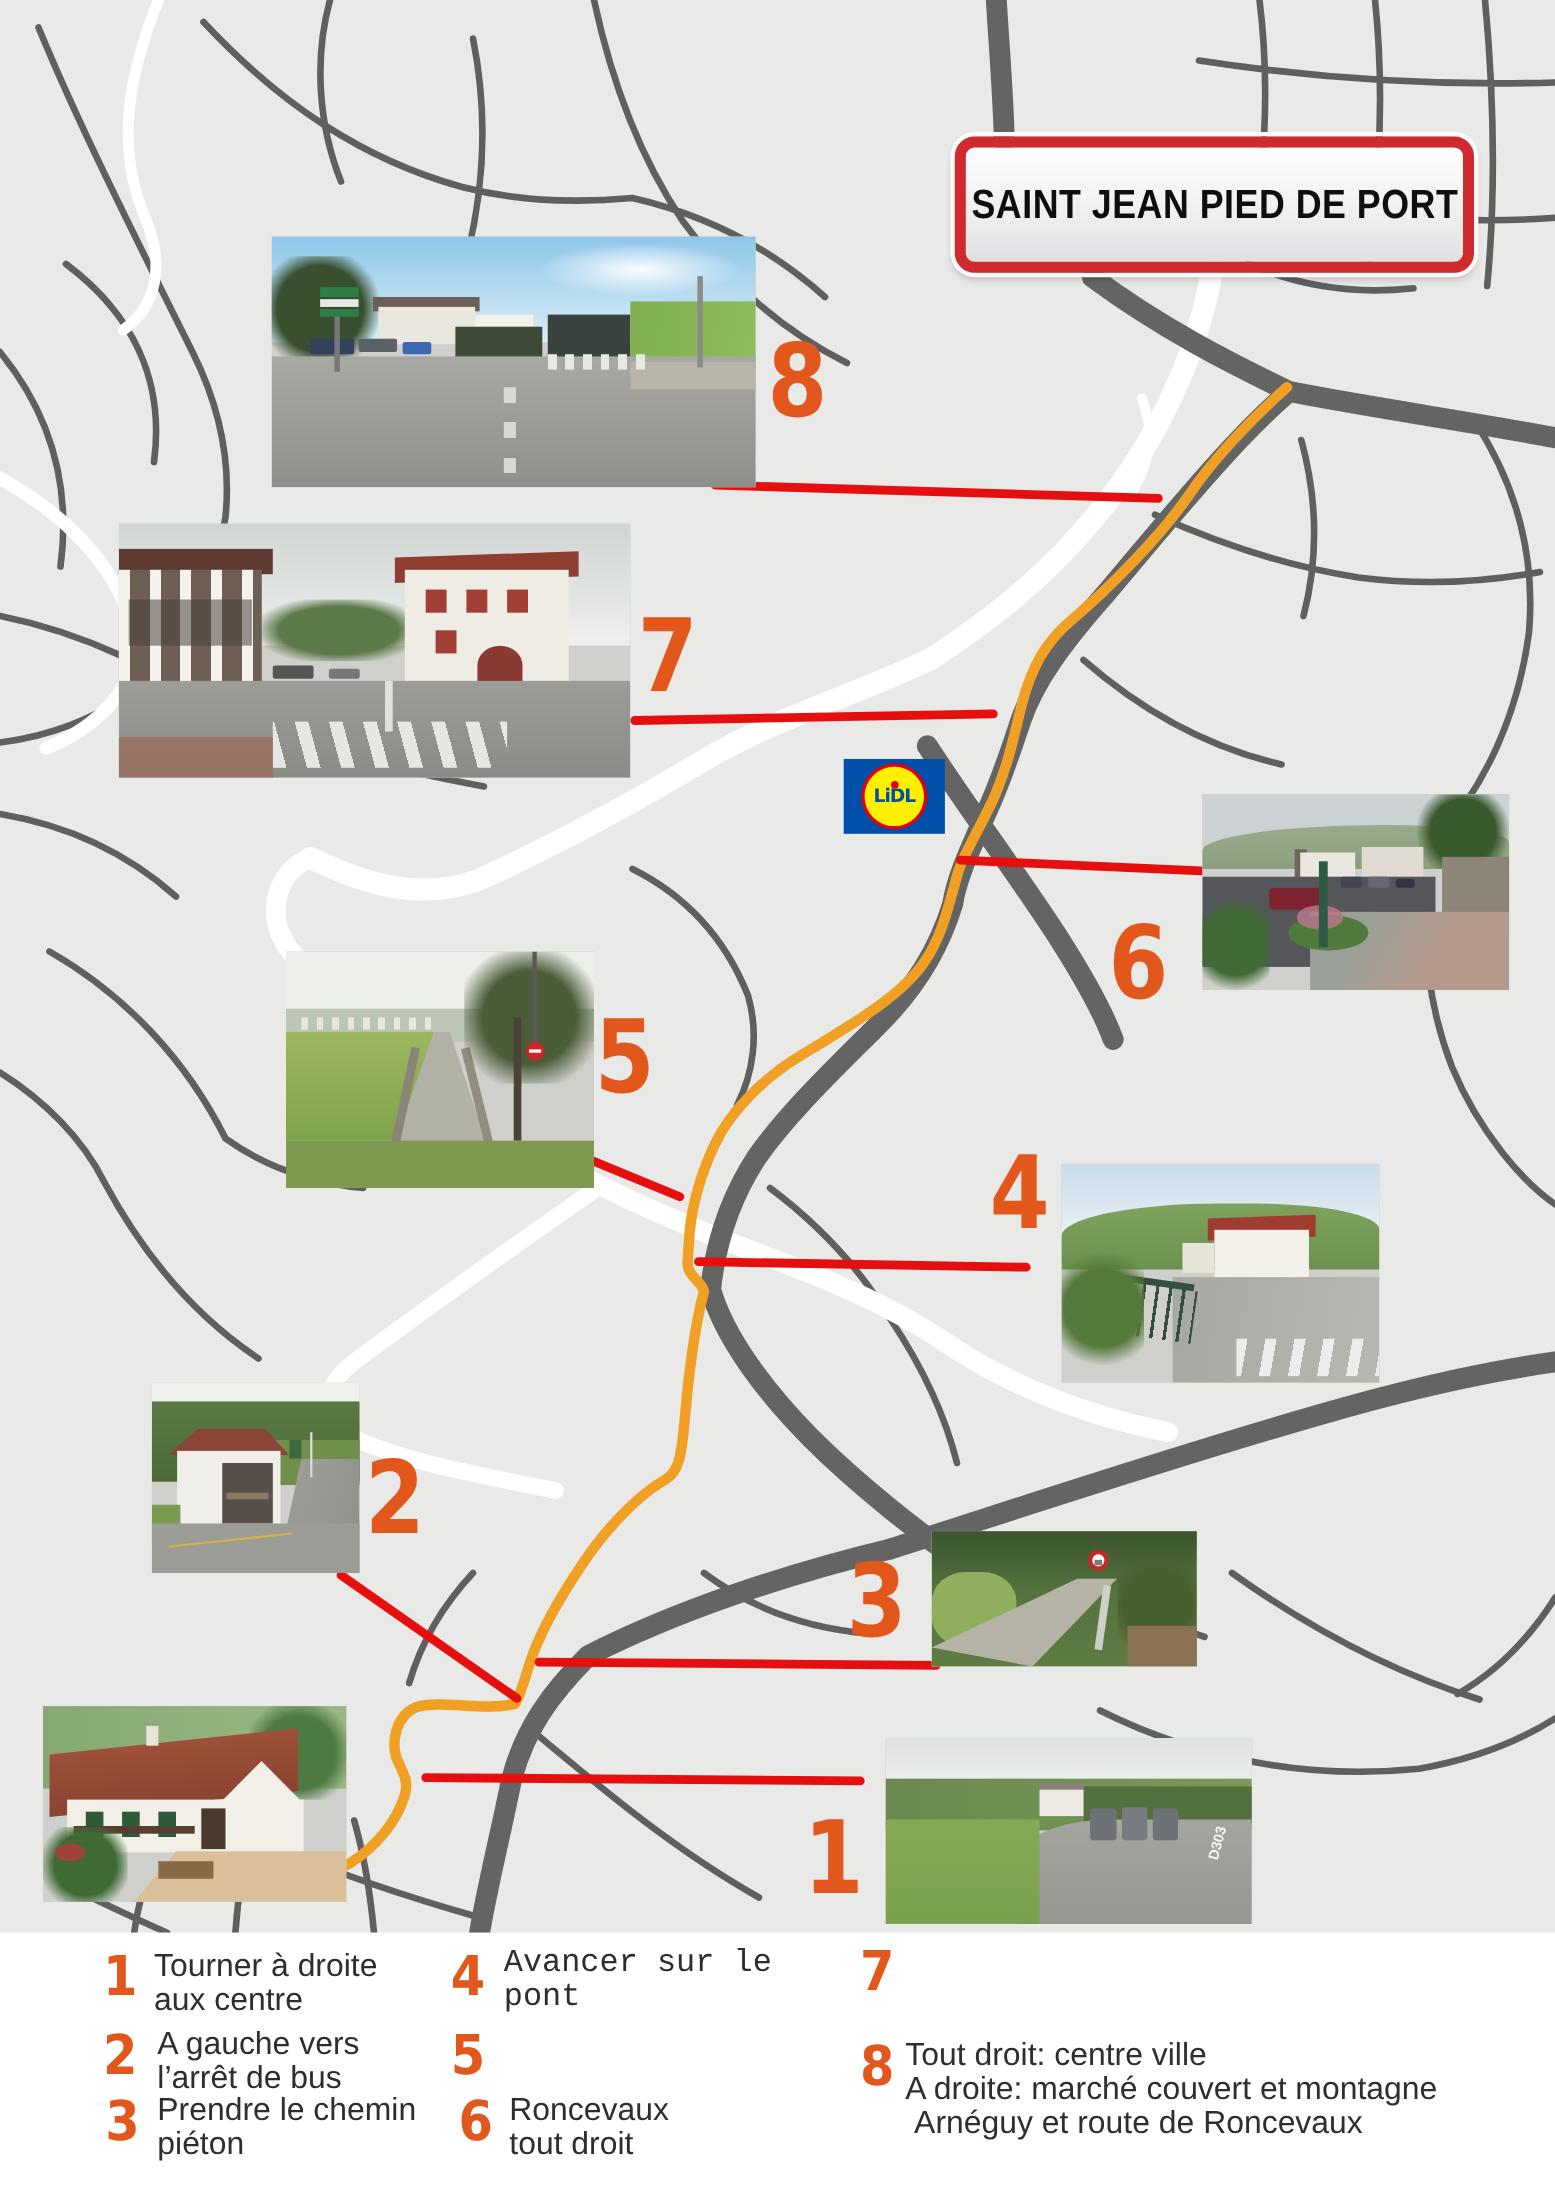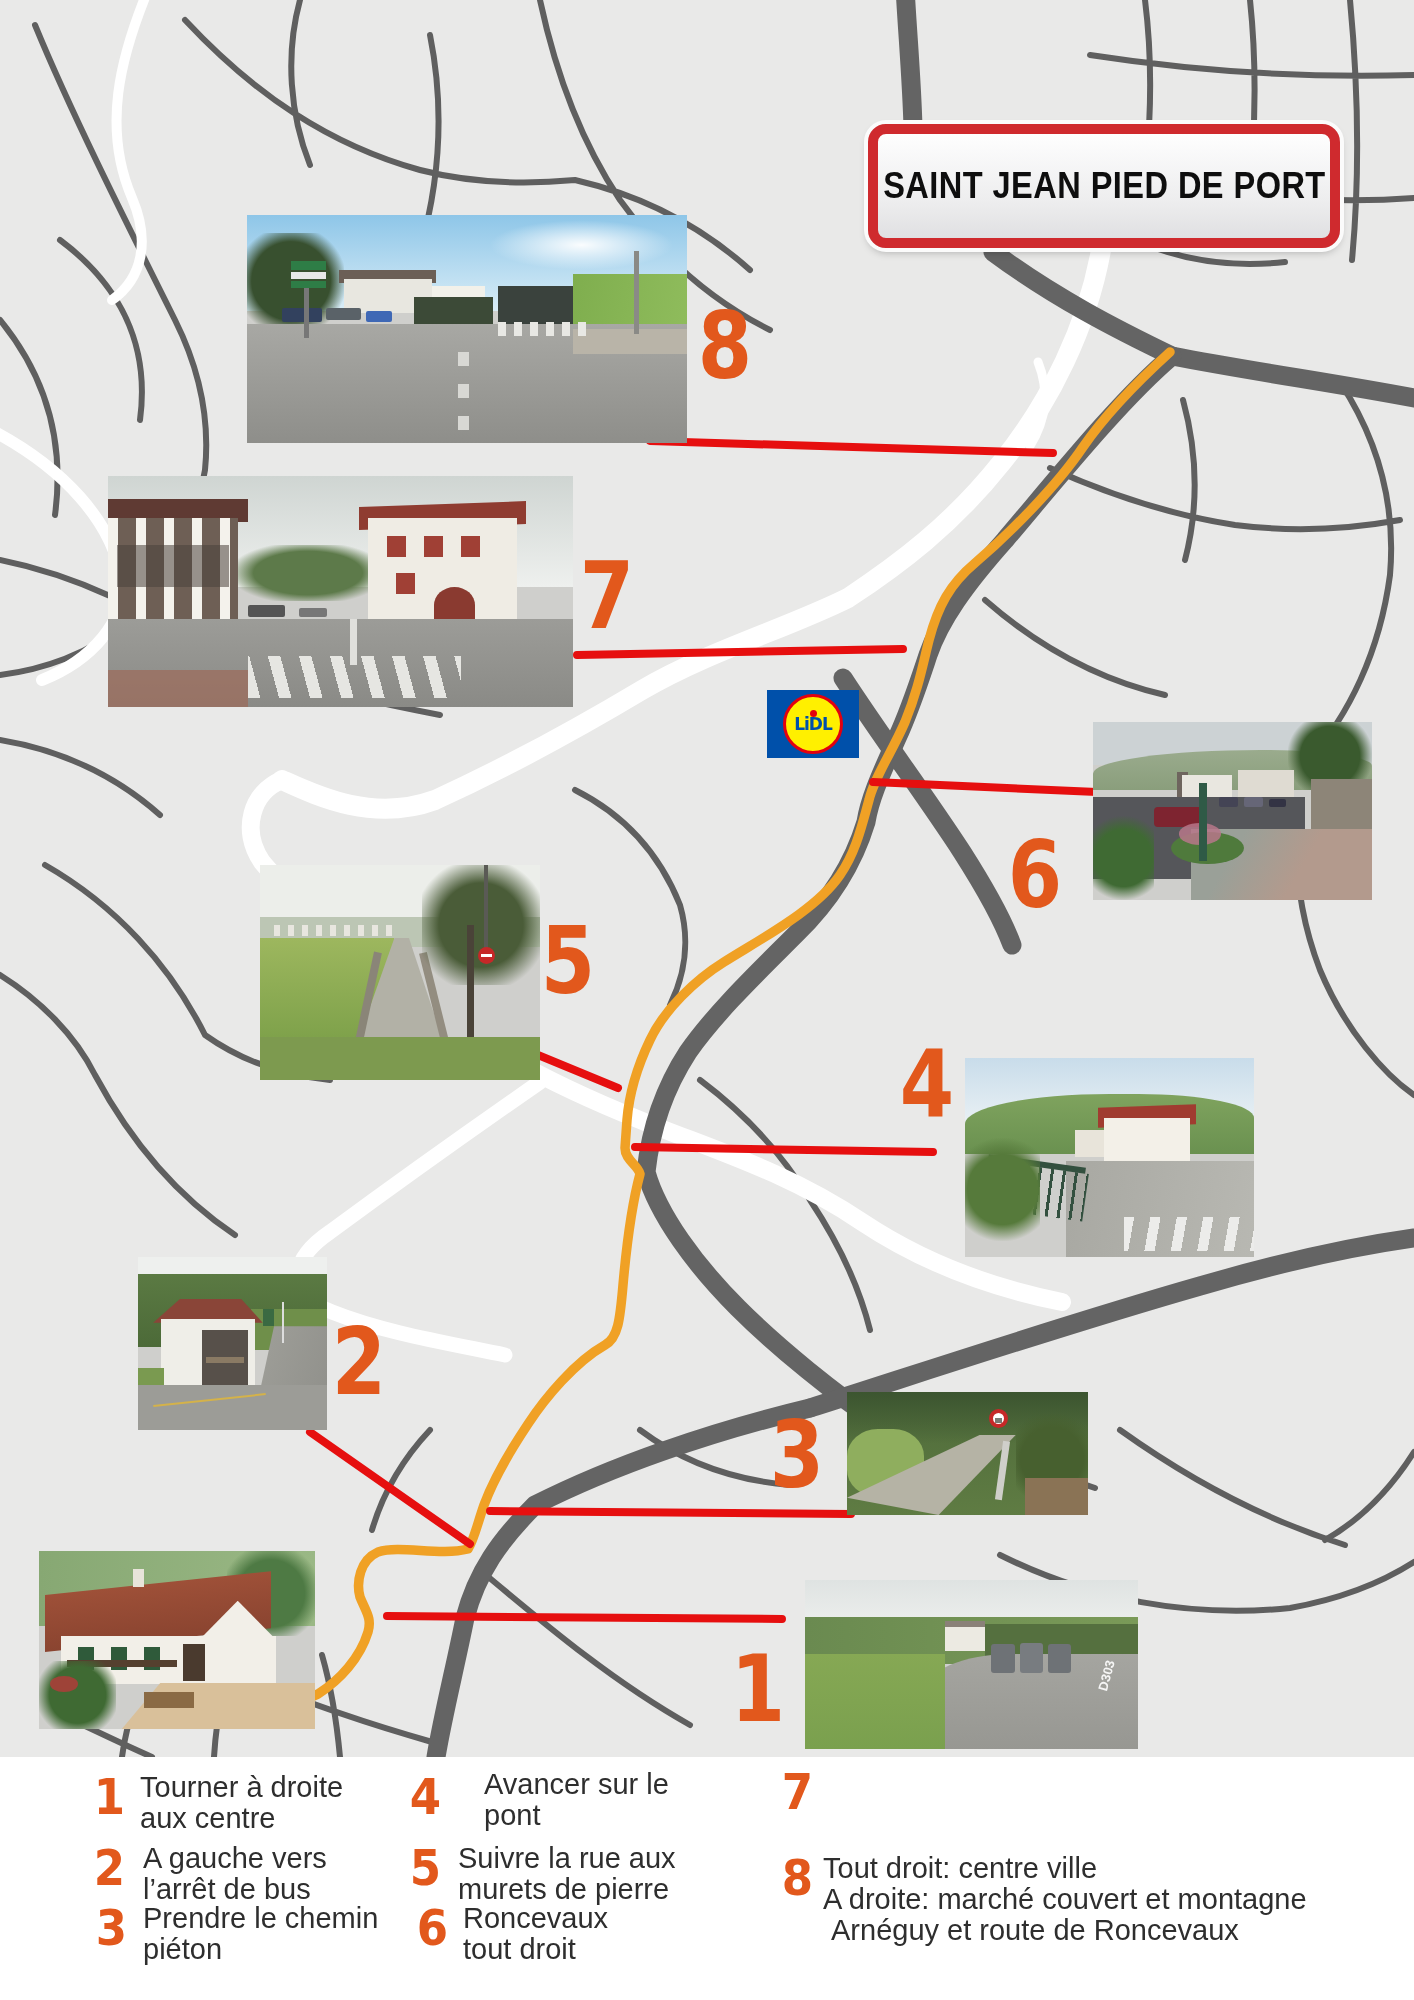--- a/index.html
+++ b/index.html
@@ -301,29 +301,25 @@
       <div>A gauche vers</div>
         <div>l’arrêt de bus</div>
     </div>
     <span class="leg-num" style="left:94px;top:146px;">3</span>
     <div class="leg-text" style="left:143px;top:146px;">
       <div>Prendre le chemin</div>
         <div>piéton</div>
     </div>
 
     <span class="leg-num" style="left:408px;top:15px;">4</span>
-    <div class="leg-text" style="left:484px;top:12px;">
+    <div class="leg-text" style="left:458px;top:12px;font-family:Liberation Mono, monospace;">
       <div>Avancer sur le</div>
         <div>pont</div>
     </div>
     <span class="leg-num" style="left:408px;top:86px;">5</span>
-    <div class="leg-text" style="left:458px;top:86px;">
-      <div>Suivre la rue aux</div>
-        <div>murets de pierre</div>
-    </div>
     <span class="leg-num" style="left:415px;top:146px;">6</span>
     <div class="leg-text" style="left:463px;top:146px;">
       <div>Roncevaux</div>
         <div>tout droit</div>
     </div>
 
     <span class="leg-num" style="left:780px;top:10px;">7</span>
     <span class="leg-num" style="left:780px;top:96px;">8</span>
     <div class="leg-text" style="left:823px;top:96px;">
       <div>Tout droit: centre ville</div>

